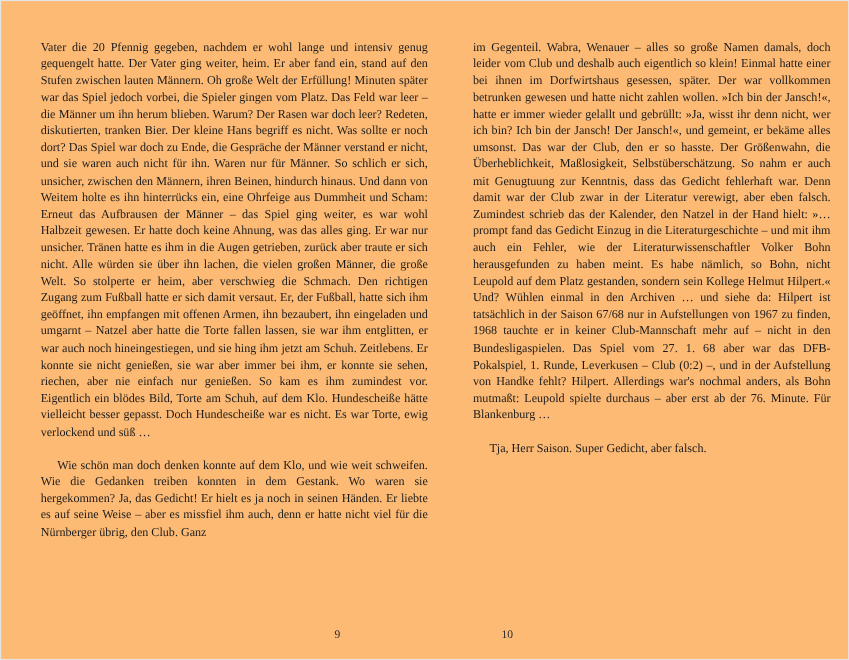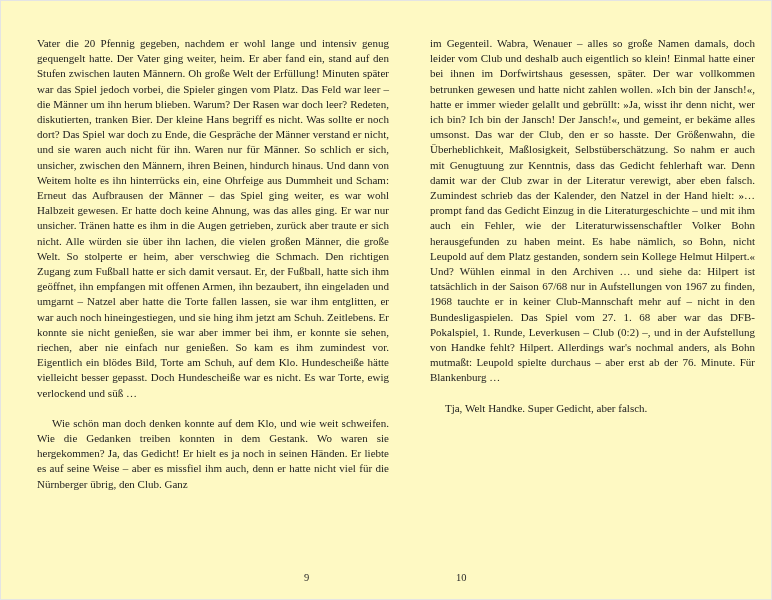--- a/index.html
+++ b/index.html
@@ -9,21 +9,21 @@
   body {
     width: 772px;
     height: 600px;
     background: #fafafa;
     overflow: hidden;
   }
   .spread {
     box-sizing: border-box;
     width: 772px;
     height: 600px;
-    background: #fef9c3;
+    background: #fdba74;
     border: 1px solid #e4e4e4;
     display: flex;
     overflow: hidden;
     font-family: "Liberation Serif", "DejaVu Serif", serif;
     color: #1c1c1c;
   }
   .page {
     position: relative;
     box-sizing: border-box;
     height: 100%;
@@ -74,18 +74,18 @@
     <div class="page-text">
       <p class="para">Vater die 20 Pfennig gegeben, nachdem er wohl lange und intensiv genug gequengelt hatte. Der Vater ging weiter, heim. Er aber fand ein, stand auf den Stufen zwischen lauten Männern. Oh große Welt der Erfüllung! Minuten später war das Spiel jedoch vorbei, die Spieler gingen vom Platz. Das Feld war leer – die Männer um ihn herum blieben. Warum? Der Rasen war doch leer? Redeten, diskutierten, tranken Bier. Der kleine Hans begriff es nicht. Was sollte er noch dort? Das Spiel war doch zu Ende, die Gespräche der Männer verstand er nicht, und sie waren auch nicht für ihn. Waren nur für Männer. So schlich er sich, unsicher, zwischen den Männern, ihren Beinen, hindurch hinaus. Und dann von Weitem holte es ihn hinterrücks ein, eine Ohrfeige aus Dummheit und Scham: Erneut das Aufbrausen der Männer – das Spiel ging weiter, es war wohl Halbzeit gewesen. Er hatte doch keine Ahnung, was das alles ging. Er war nur unsicher. Tränen hatte es ihm in die Augen getrieben, zurück aber traute er sich nicht. Alle würden sie über ihn lachen, die vielen großen Männer, die große Welt. So stolperte er heim, aber verschwieg die Schmach. Den richtigen Zugang zum Fußball hatte er sich damit versaut. Er, der Fußball, hatte sich ihm geöffnet, ihn empfangen mit offenen Armen, ihn bezaubert, ihn eingeladen und umgarnt – Natzel aber hatte die Torte fallen lassen, sie war ihm entglitten, er war auch noch hineingestiegen, und sie hing ihm jetzt am Schuh. Zeitlebens. Er konnte sie nicht genießen, sie war aber immer bei ihm, er konnte sie sehen, riechen, aber nie einfach nur genießen. So kam es ihm zumindest vor. Eigentlich ein blödes Bild, Torte am Schuh, auf dem Klo. Hundescheiße hätte vielleicht besser gepasst. Doch Hundescheiße war es nicht. Es war Torte, ewig verlockend und süß …</p>
       <p class="para indent">Wie schön man doch denken konnte auf dem Klo, und wie weit schweifen. Wie die Gedanken treiben konnten in dem Gestank. Wo waren sie hergekommen? Ja, das Gedicht! Er hielt es ja noch in seinen Händen. Er liebte es auf seine Weise – aber es missfiel ihm auch, denn er hatte nicht viel für die Nürnberger übrig, den Club. Ganz</p>
     </div>
     <div class="page-number pn-left">9</div>
   </div>
 
   <div class="page page-right">
     <div class="page-text">
       <p class="para">im Gegenteil. Wabra, Wenauer – alles so große Namen damals, doch leider vom Club und deshalb auch eigentlich so klein! Einmal hatte einer bei ihnen im Dorfwirtshaus gesessen, später. Der war vollkommen betrunken gewesen und hatte nicht zahlen wollen. »Ich bin der Jansch!«, hatte er immer wieder gelallt und gebrüllt: »Ja, wisst ihr denn nicht, wer ich bin? Ich bin der Jansch! Der Jansch!«, und gemeint, er bekäme alles umsonst. Das war der Club, den er so hasste. Der Größenwahn, die Überheblichkeit, Maßlosigkeit, Selbstüberschätzung. So nahm er auch mit Genugtuung zur Kenntnis, dass das Gedicht fehlerhaft war. Denn damit war der Club zwar in der Literatur verewigt, aber eben falsch. Zumindest schrieb das der Kalender, den Natzel in der Hand hielt: »… prompt fand das Gedicht Einzug in die Literaturgeschichte – und mit ihm auch ein Fehler, wie der Literaturwissenschaftler Volker Bohn herausgefunden zu haben meint. Es habe nämlich, so Bohn, nicht Leupold auf dem Platz gestanden, sondern sein Kollege Helmut Hilpert.« Und? Wühlen einmal in den Archiven … und siehe da: Hilpert ist tatsächlich in der Saison 67/68 nur in Aufstellungen von 1967 zu finden, 1968 tauchte er in keiner Club-Mannschaft mehr auf – nicht in den Bundesligaspielen. Das Spiel vom 27. 1. 68 aber war das DFB-Pokalspiel, 1. Runde, Leverkusen – Club (0:2) –, und in der Aufstellung von Handke fehlt? Hilpert. Allerdings war's nochmal anders, als Bohn mutmaßt: Leupold spielte durchaus – aber erst ab der 76. Minute. Für Blankenburg …</p>
-      <p class="para indent">Tja, Welt Handke. Super Gedicht, aber falsch.</p>
+      <p class="para indent">Tja, Herr Saison. Super Gedicht, aber falsch.</p>
     </div>
     <div class="page-number pn-right">10</div>
   </div>
 
 </div>
 
 </body></html>

